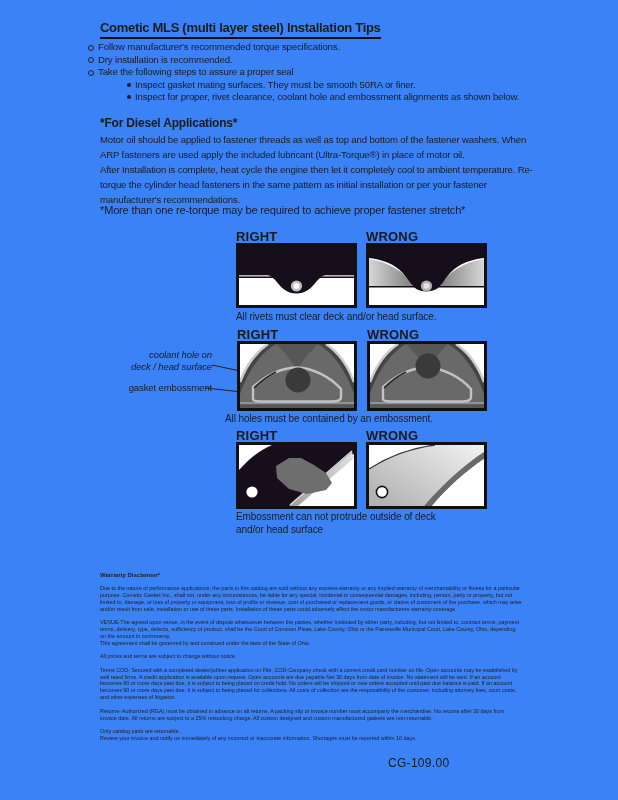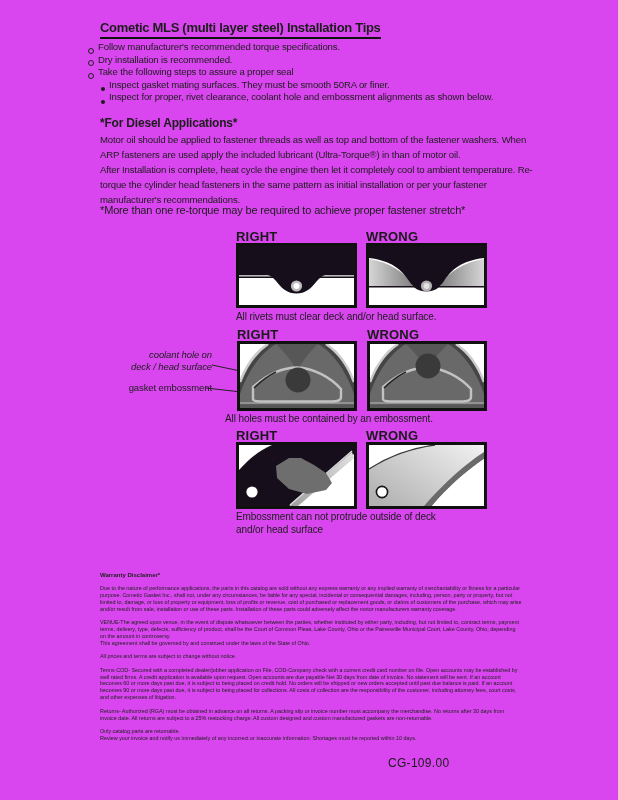--- a/index.html
+++ b/index.html
@@ -1,33 +1,33 @@
 <!DOCTYPE html>
 <html><head>
 <meta charset="utf-8">
 <style>
   html,body{margin:0;padding:0;background:#ffffff;}
   .page{
     position:relative;
     width:618px;height:800px;
-    background:#d946ef;
+    background:#3b82f6;
     font-family:"Liberation Sans", sans-serif;
     color:#1c1c1c;
     overflow:hidden;
   }
   .abs{position:absolute;}
   .title{
     left:100px;top:20px;
     font-size:13px;font-weight:bold;letter-spacing:-0.3px;
     border-bottom:2px solid #111;
     padding-bottom:2px;
   }
   .bullets{left:88px;top:41px;width:470px;font-size:9.6px;letter-spacing:-0.15px;line-height:12.5px;}
-  .b-row{display:flex;align-items:flex-end;}
-  .b-row.sub{margin-left:13px;}
+  .b-row{display:flex;align-items:flex-start;}
+  .b-row.sub{margin-left:39px;}
   .marker-open{
     flex:0 0 auto;width:4px;height:4px;border:1px solid #222;border-radius:50%;
     margin:3.5px 4px 0 0;
   }
   .marker-fill{
     flex:0 0 auto;width:4px;height:4px;background:#1c1c1c;border-radius:50%;
     margin:4px 4px 0 0;
   }
   .diesel-h{left:100px;top:116px;font-size:12px;font-weight:bold;letter-spacing:-0.2px;}
   .para{left:100px;width:436px;font-size:9.6px;letter-spacing:-0.15px;line-height:15px;}
@@ -75,21 +75,21 @@
       <span class="marker-fill"></span>
       <span>Inspect gasket mating surfaces.  They must be smooth 50RA or finer.</span>
     </div>
     <div class="b-row sub">
       <span class="marker-fill"></span>
       <span>Inspect for proper, rivet clearance, coolant hole and embossment alignments as shown below.</span>
     </div>
   </div>
 
   <div class="abs diesel-h">*For Diesel Applications*</div>
-  <div class="abs para p1">Motor oil should be applied to fastener threads as well as top and bottom of the fastener washers. When ARP fasteners are used apply the included lubricant (Ultra-Torque®) in than of motor oil.</div>
+  <div class="abs para p1">Motor oil should be applied to fastener threads as well as top and bottom of the fastener washers. When ARP fasteners are used apply the included lubricant (Ultra-Torque®) in place of motor oil.</div>
   <div class="abs para p2">After Installation is complete, heat cycle the engine then let it completely cool to ambient temperature. Re-torque the cylinder head fasteners in the same pattern as initial installation or per your fastener manufacturer's recommendations.</div>
   <div class="abs note">*More than one re-torque may be required to achieve proper fastener stretch*</div>
 
   <div class="abs dlabel" style="left:236px;top:229px;">RIGHT</div>
   <div class="abs dlabel" style="left:366px;top:229px;">WRONG</div>
 
   <div class="abs panel" style="left:236px;top:243px;">
     <svg width="115" height="59" viewBox="0 0 115 59">
       <rect width="115" height="59" fill="#ffffff"></rect>
       <polygon points="0,24.5 34,30.5 0,30.5" fill="#b4b4b4"></polygon>

